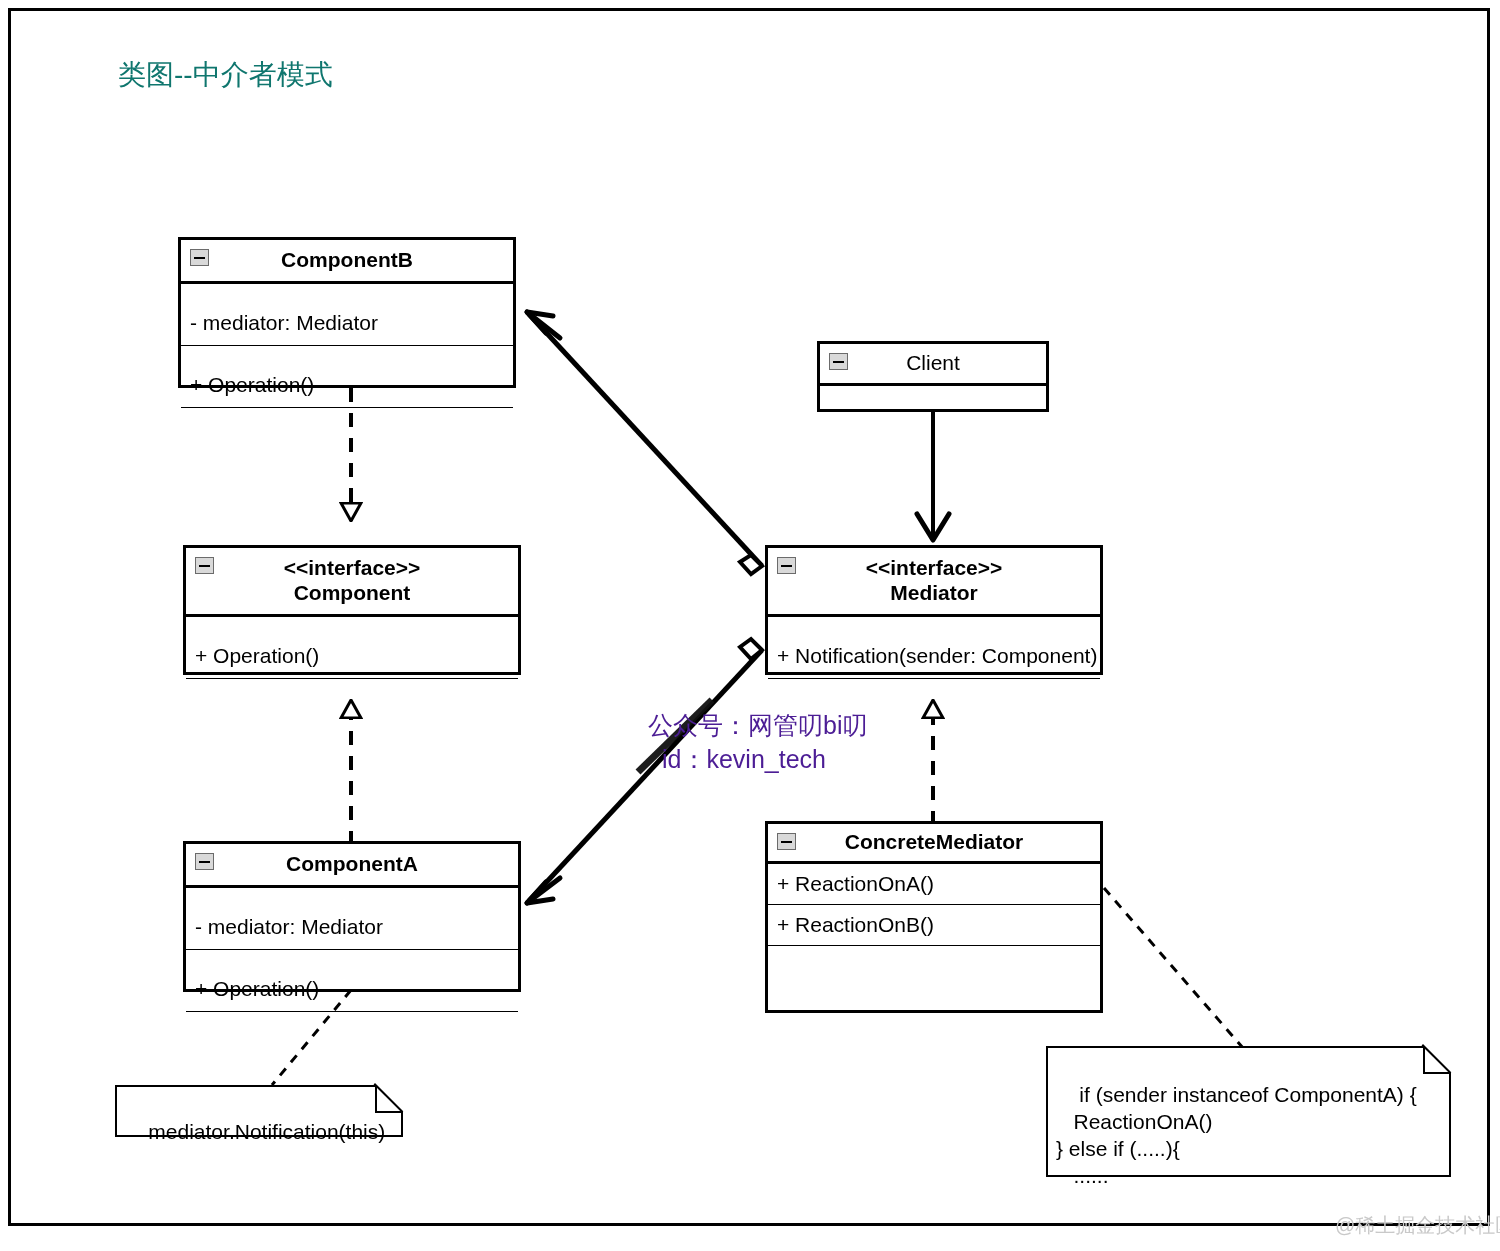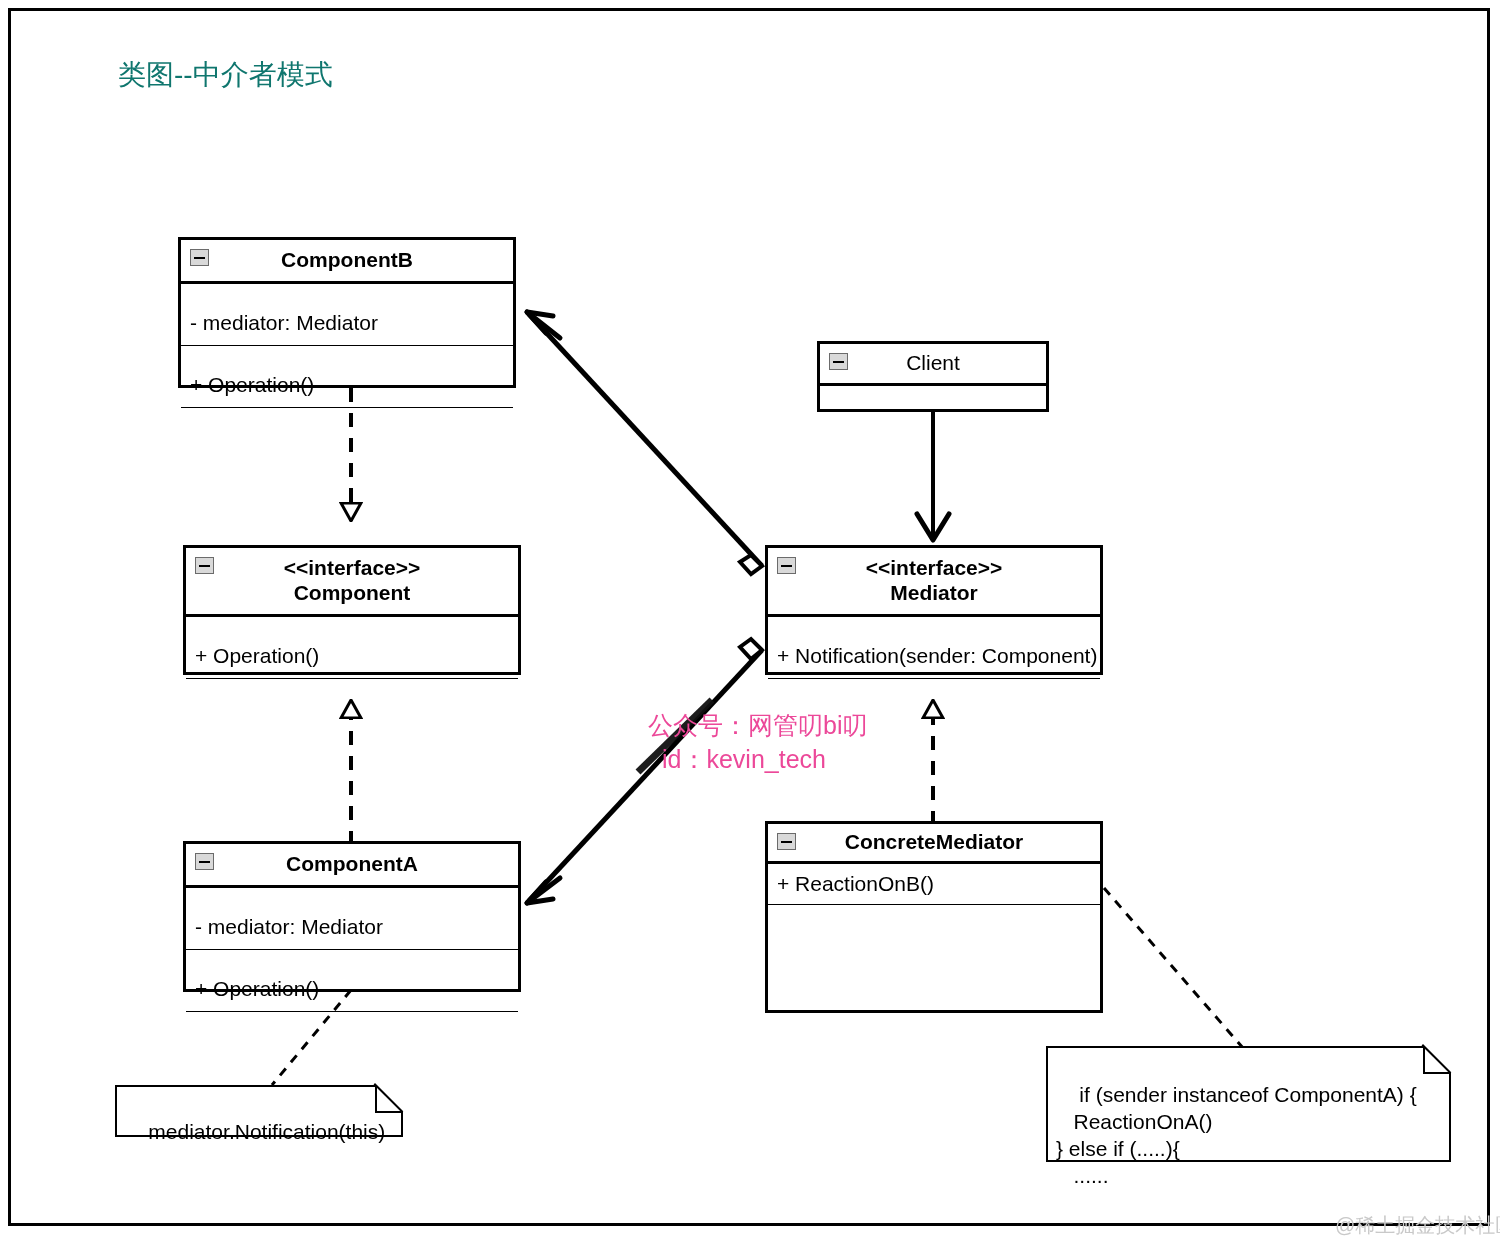--- a/index.html
+++ b/index.html
@@ -145,21 +145,21 @@
     font-size: 28px;
     line-height: 34px;
     color: #0f766e;
   }
   .wm-center {
     position: absolute;
     left: 648px;
     top: 708px;
     font-size: 25px;
     line-height: 34px;
-    color: #ec4899;
+    color: #4c1d95;
     z-index: 3;
   }
   .wm-center div { white-space: nowrap; }
   .wm-corner {
     position: absolute;
     left: 1335px;
     top: 1212px;
     font-size: 20px;
     color: #c9c9c9;
     z-index: 3;
@@ -282,29 +282,30 @@
       <span class="uml-title">Mediator</span>
     </div>
     <div class="uml-row last">+ Notification(sender: Component)</div>
   </div>
 
   <div class="uml-box" style="left:765px; top:821px; width:338px; height:192px;">
     <div class="uml-header" style="padding:5px 0 7px 0;">
       <span class="collapse-icon"></span>
       <span class="uml-title">ConcreteMediator</span>
     </div>
+    <div class="uml-row" style="padding:8px 0 8px 9px;">+ ReactionOnA()</div>
     <div class="uml-row" style="padding:8px 0 8px 9px;">+ ReactionOnB()</div>
   </div>
 
   <div class="uml-note" style="left:115px; top:1085px; width:288px; height:52px;">
     <span>mediator.Notification(this)</span>
     <span class="note-fold"></span>
   </div>
 
-  <div class="uml-note" style="left:1046px; top:1046px; width:405px; height:116px; padding-top:6px;">
+  <div class="uml-note" style="left:1046px; top:1046px; width:405px; height:131px; padding-top:6px;">
     <span>if (sender instanceof ComponentA) {
    ReactionOnA()
 } else if (.....){
    ......</span>
     <span class="note-fold"></span>
   </div>
 
   <div class="wm-center">
     <div>公众号：网管叨bi叨</div>
     <div style="padding-left:14px;">id：kevin_tech</div>

